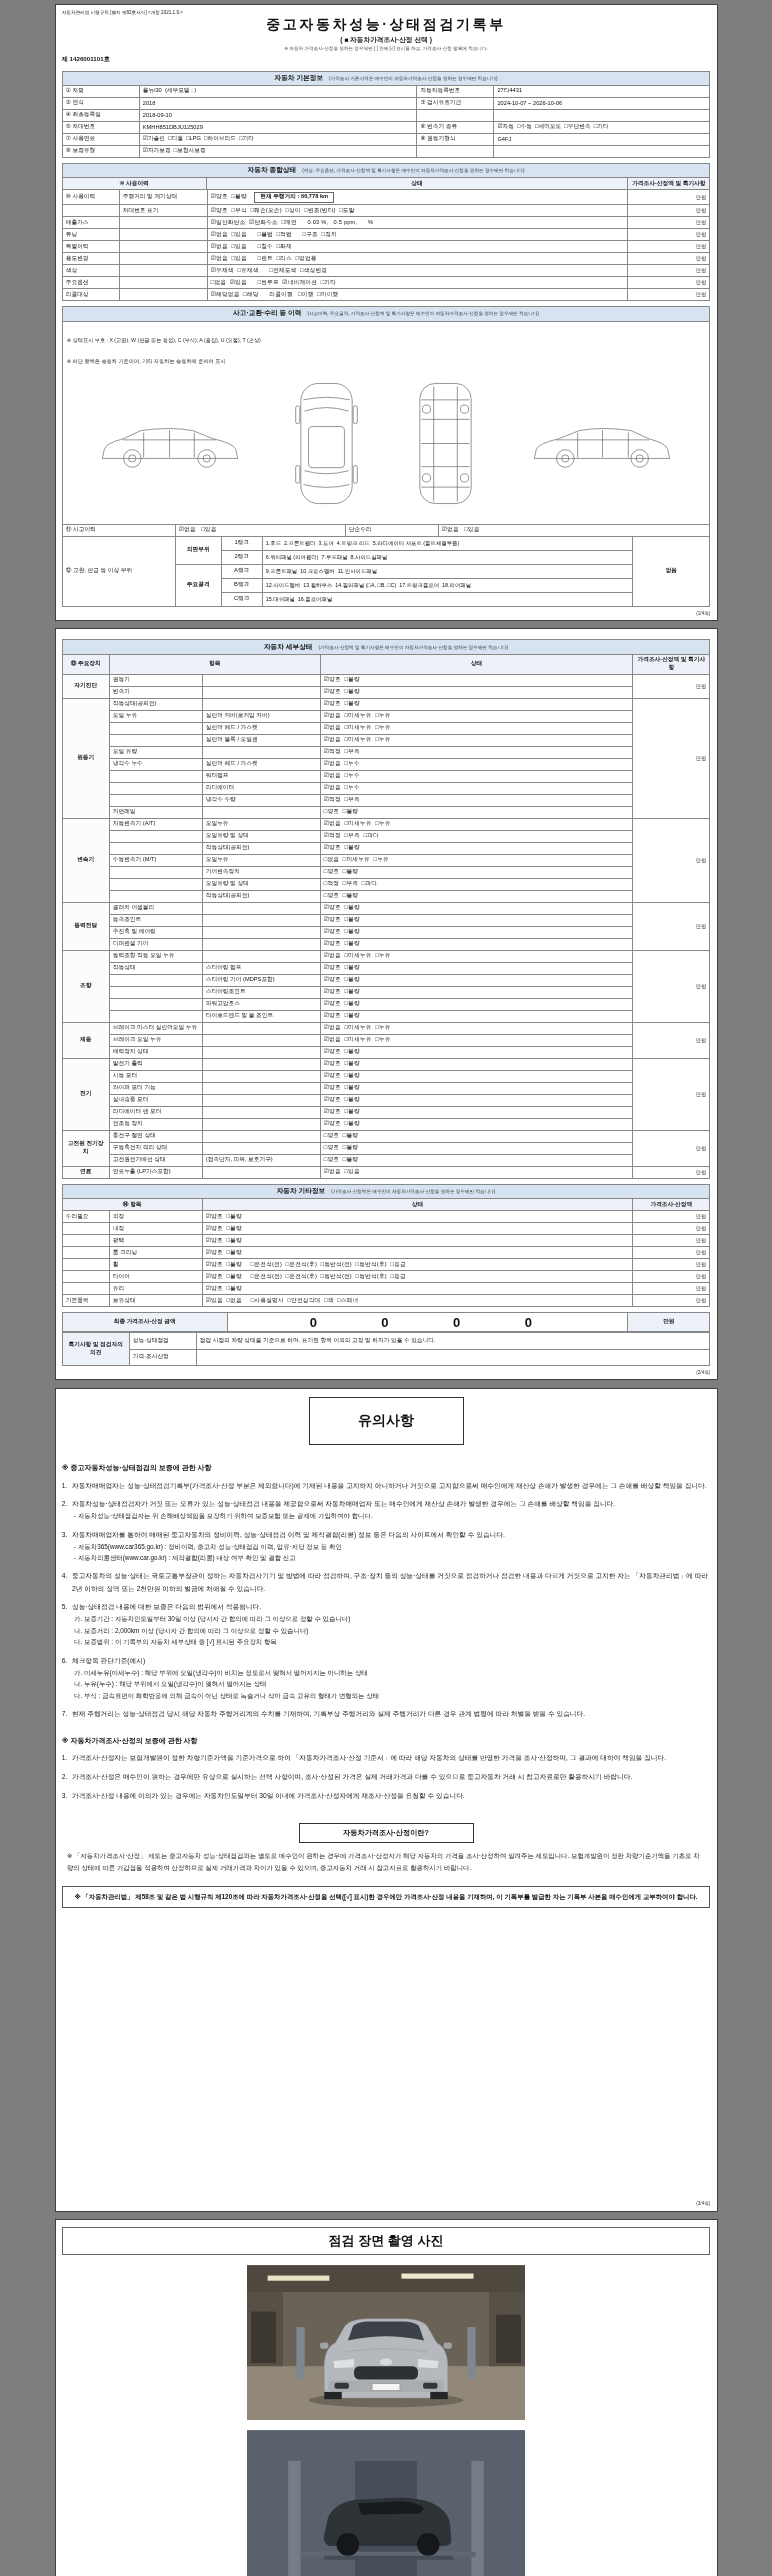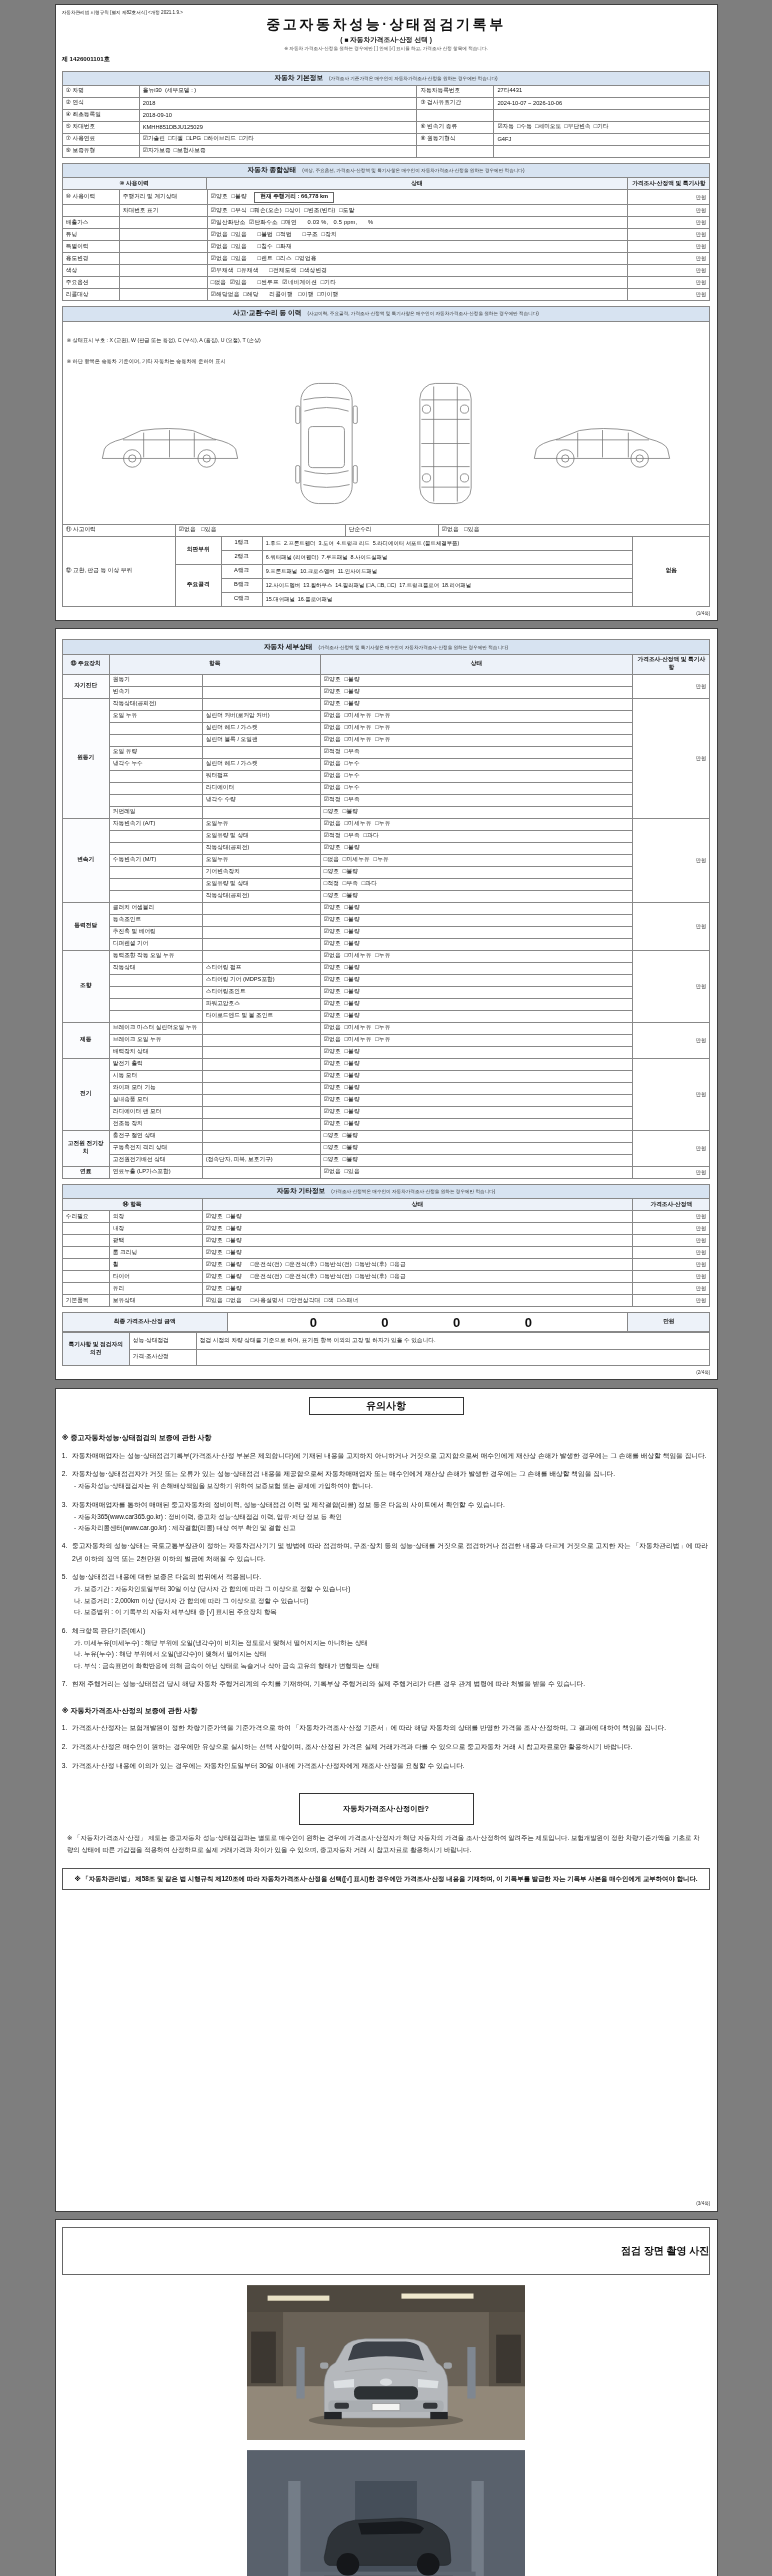--- a/index.html
+++ b/index.html
@@ -56,35 +56,35 @@
   .g-items { flex:1; display:flex; flex-direction:column; }
   .g-price { width:77px; }
 
   .fp-val { justify-content:center; font-weight:bold; letter-spacing:13.4px; font-size:13px; }
 
   .op-h { width:67px; justify-content:center; text-align:center; font-weight:bold; background:#edf2f9; }
   .op-rows { flex:1; display:flex; flex-direction:column; }
   .op-rows .row .c { min-height:16.5px; }
 
   .notice-title-box { width:155px; margin:3.1px auto 9.3px; border:1px solid #333; text-align:center;
-                      font-weight:bold; font-size:10px; padding:1px 0; }
+                      font-weight:bold; font-size:14px; padding:14px 0; }
   .n-sec-title { font-weight:bold; font-size:7px; margin:9.3px 0 6.2px; }
   .ni { margin-bottom:6.7px; font-size:6.7px; line-height:1.8; }
   .ni-main { display:flex; }
   .ni-num { width:10.3px; flex:none; }
   .ni-text { flex:1; }
   .ni-sub { padding-left:12.4px; font-size:6.4px; line-height:1.8; }
   .box-title { width:175px; margin:14.4px auto 7.2px; border:1px solid #333; text-align:center;
-               font-weight:bold; font-size:7.2px; padding:10px 0; }
+               font-weight:bold; font-size:7.2px; padding:4px 0; }
   .box-text { font-size:6.4px; line-height:1.85; padding:0 5.2px; }
   .final-note { border:0.5px solid #555; margin-top:12.4px; padding:4.6px 6.2px; font-size:6.4px;
                 font-weight:bold; text-align:center; line-height:1.6; }
 
-  .ph-title { border:0.5px solid #666; text-align:right; font-weight:bold; font-size:10px;
-              padding:16px 0; margin:2.1px 0 10.3px; }
+  .ph-title { border:0.5px solid #666; text-align:center; font-weight:bold; font-size:13px;
+              padding:4px 0; margin:2.1px 0 10.3px; }
   .photo { display:block; margin:0 auto 9.3px; }
 
   .p1 { min-height:592px; } .p2 { min-height:683px; } .p3 { min-height:824px; } .p4 { min-height:412px; }
 </style>
 </head>
 <body>
 
 <div class="page p1">
   <div class="law-note">자동차관리법 시행규칙 [별지 제82호서식] &lt;개정 2021.1.9.&gt;</div>
   <div class="title">중고자동차성능·상태점검기록부</div>

